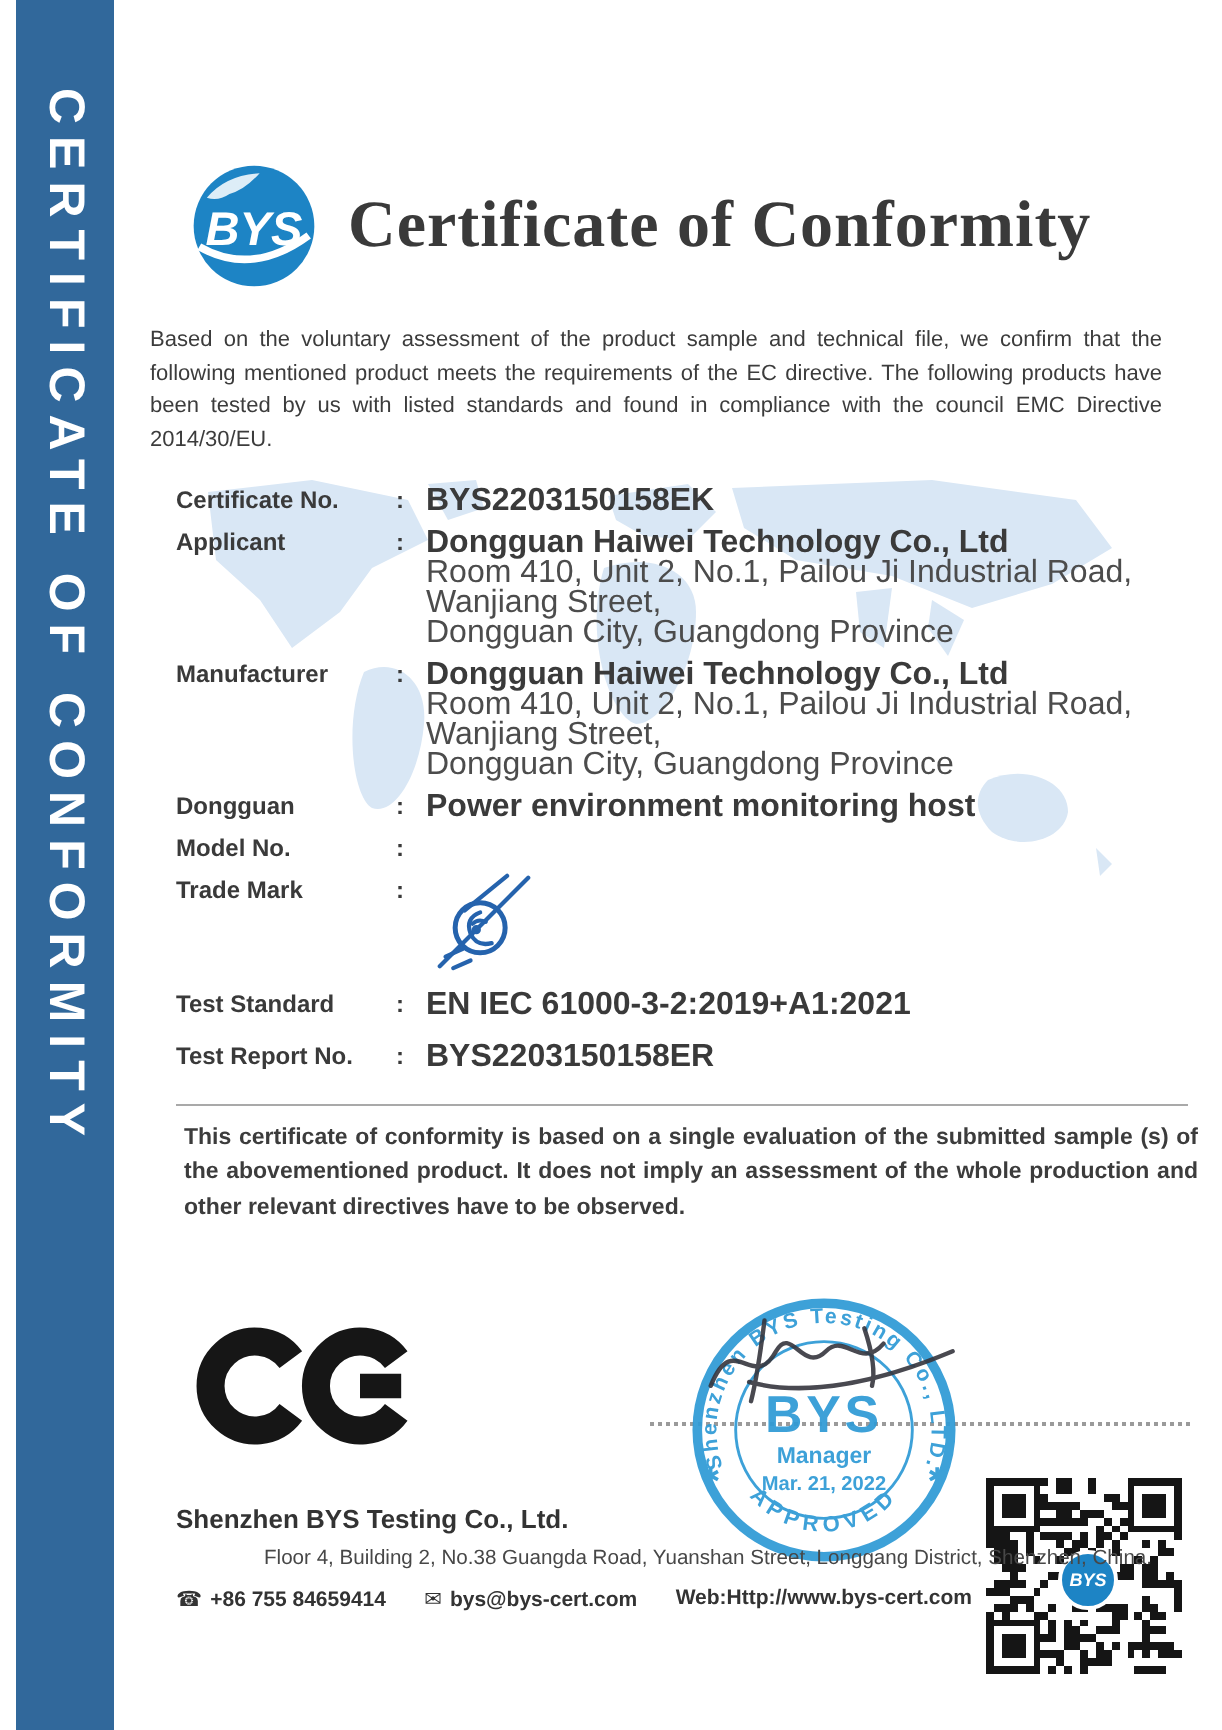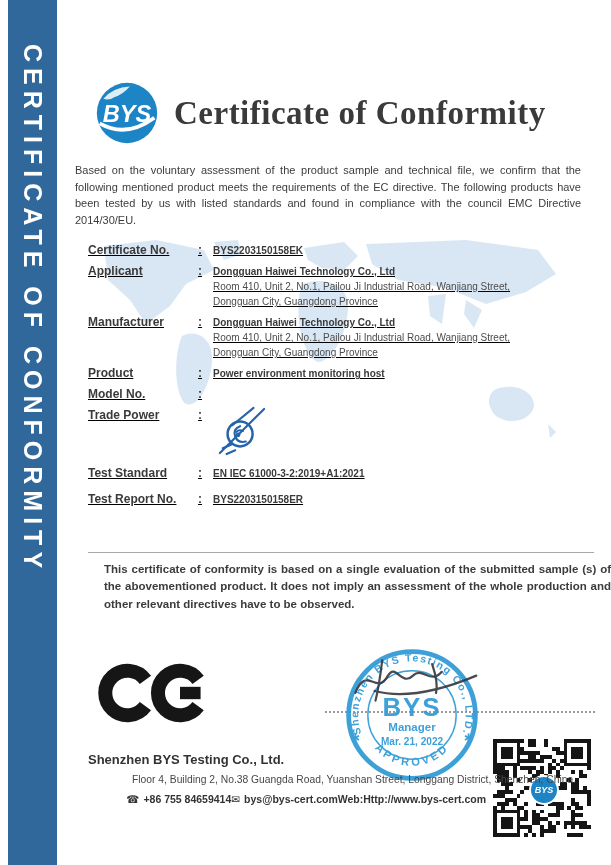--- a/index.html
+++ b/index.html
@@ -15,52 +15,52 @@
   
   .head{position:absolute;left:94px;top:80px;display:flex;align-items:center;z-index:2;}
   .title{font-family:"Liberation Serif",serif;font-weight:bold;font-size:33px;color:#3a3a3a;
         margin-left:14px;letter-spacing:0.5px;}
   
   .intro{position:absolute;left:75px;top:162px;width:506px;margin:0;font-size:11px;
         font-weight:normal;color:#3c3c3c;line-height:1.52;text-align:justify;z-index:2;}
   
   .fields{position:absolute;left:88px;top:243px;width:507px;display:flex;
         flex-direction:column;gap:6px;z-index:2;}
-  .frow{display:flex;align-items:flex-start;text-decoration:underline;}
+  .frow{display:flex;align-items:flex-start;}
   .flabel{width:110px;font-size:12px;font-weight:bold;color:#3a3a3a;line-height:15px;flex:none;}
   .fsep{width:15px;font-size:12px;font-weight:bold;color:#3a3a3a;line-height:15px;flex:none;}
-  .fval{flex:1;font-size:10px;color:#4c4c4c;line-height:15px;}
+  .fval{flex:1;font-size:16px;color:#4c4c4c;line-height:15px;}
   .vline{min-height:15px;}
   .strong{font-weight:bold;color:#3a3a3a;}
   .standards .vline{margin-bottom:5px;}
   .tm-logo{margin-top:-2px;}
   
   .rule{position:absolute;left:88px;top:552px;width:506px;height:1px;background:#a9a9a9;z-index:2;}
-  .disclaimer{position:absolute;left:104px;top:561px;width:507px;margin:0;font-size:11.5px;
+  .disclaimer{position:absolute;left:92px;top:561px;width:507px;margin:0;font-size:11.5px;
         font-weight:bold;color:#3c3c3c;line-height:1.5;text-align:justify;z-index:2;}
   
   .ce{position:absolute;left:96px;top:660px;z-index:2;}
   
   .sigline{position:absolute;left:325px;top:711px;width:270px;border-top:2px dotted #9a9a9a;z-index:1;}
   .stampwrap{position:absolute;left:340px;top:643px;width:144px;height:144px;z-index:2;opacity:.93;}
   
   .qr{position:absolute;left:491px;top:737px;width:102px;height:102px;background:#fff;
       display:flex;align-items:center;justify-content:center;z-index:2;}
   #qr-grid{display:grid;grid-template-columns:repeat(25,1fr);grid-template-rows:repeat(25,1fr);
       width:98px;height:98px;}
   #qr-grid i{display:block;}
   #qr-grid i.d{background:#151515;}
   .qr-logo{position:absolute;left:50%;top:50%;width:26px;height:26px;margin:-13px 0 0 -13px;
       background:#1d84c5;border:2px solid #fff;border-radius:50%;display:flex;align-items:center;
       justify-content:center;color:#fff;font-size:9px;font-weight:bold;font-style:italic;}
   
   .footer{position:absolute;left:88px;top:752px;width:400px;z-index:2;}
   .f-company{font-size:13px;font-weight:bold;color:#333;}
   .f-address{font-size:10.3px;color:#474747;margin-top:7px;white-space:nowrap;margin-left:44px;}
-  .f-contacts{display:flex;justify-content:flex-end;width:398px;margin-top:8px;
+  .f-contacts{display:flex;justify-content:space-between;width:398px;margin-top:8px;
       font-size:10.5px;font-weight:bold;color:#333;}
   .f-contacts .icn{margin-right:4px;font-weight:normal;}
 </style>
 </head>
 <body>
 
 <div class="page">
 
   <div class="band">
     <div class="band-text">CERTIFICATE OF CONFORMITY</div>
@@ -117,34 +117,34 @@
       <div class="flabel">Manufacturer</div>
       <div class="fsep">:</div>
       <div class="fval">
         <div class="vline strong">Dongguan Haiwei Technology Co., Ltd</div>
         <div class="vline">Room 410, Unit 2, No.1, Pailou Ji Industrial Road, Wanjiang Street,</div>
         <div class="vline">Dongguan City, Guangdong Province</div>
       </div>
     </div>
 
     <div class="frow">
-      <div class="flabel">Product</div>
+      <div class="flabel">Dongguan</div>
       <div class="fsep">:</div>
       <div class="fval">
           <div class="vline strong">Power environment monitoring host</div>
         </div>
     </div>
 
     <div class="frow">
       <div class="flabel">Model No.</div>
       <div class="fsep">:</div>
     </div>
 
     <div class="frow">
-      <div class="flabel">Trade Power</div>
+      <div class="flabel">Trade Mark</div>
       <div class="fsep">:</div>
       <div class="fval">
         <svg class="tm-logo" width="58" height="50" viewBox="0 0 60 52">
           <g stroke="#2563ad" fill="none" stroke-width="2.2" stroke-linecap="round">
             <line x1="53" y1="3" x2="7" y2="49"></line>
             <line x1="42" y1="2" x2="20" y2="20"></line>
             <circle cx="28" cy="29" r="13" stroke-width="2.6"></circle>
             <path d="M28,21 q-8,3 -5,11 q3,7 11,5"></path>
             <line x1="10" y1="44" x2="19" y2="40"></line>
             <line x1="14" y1="50" x2="23" y2="46"></line>

